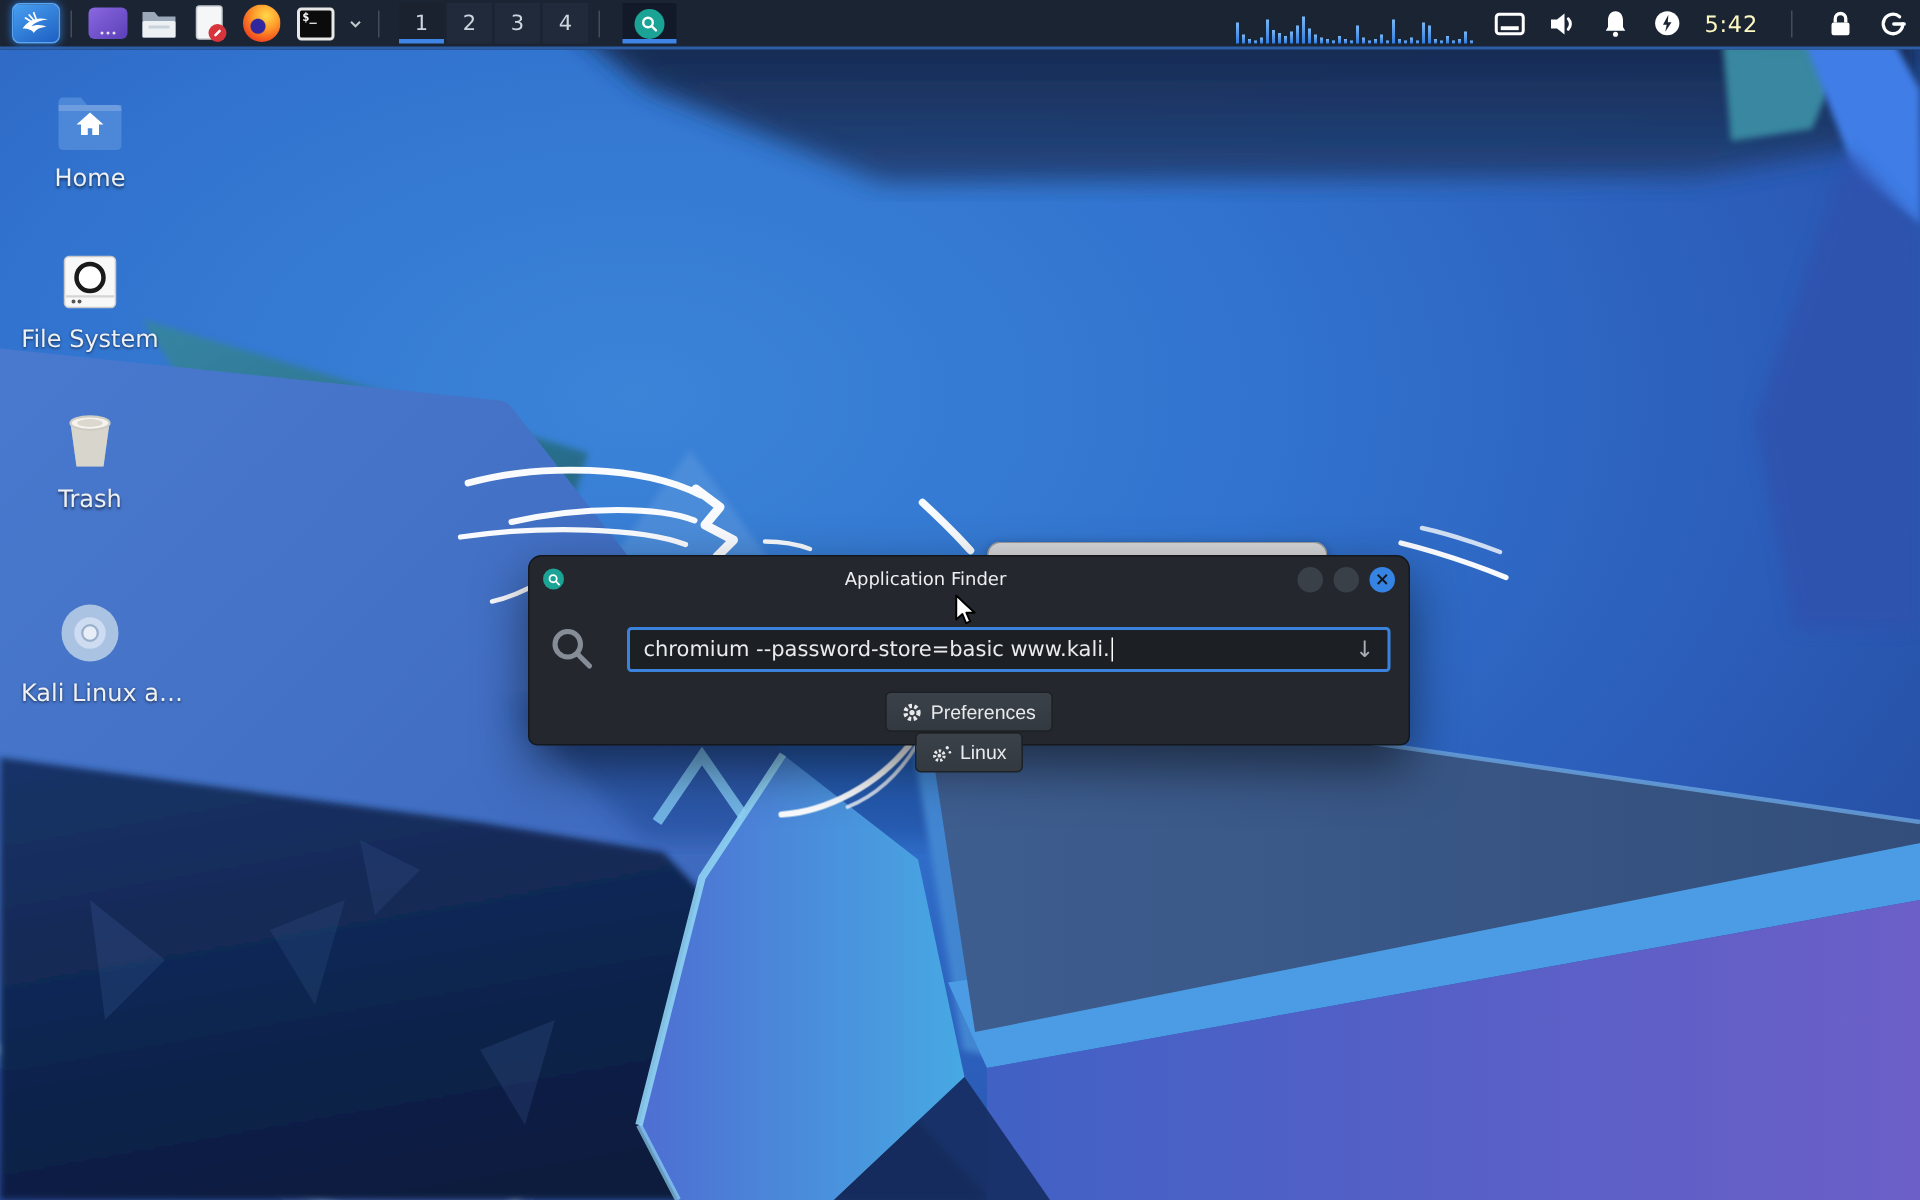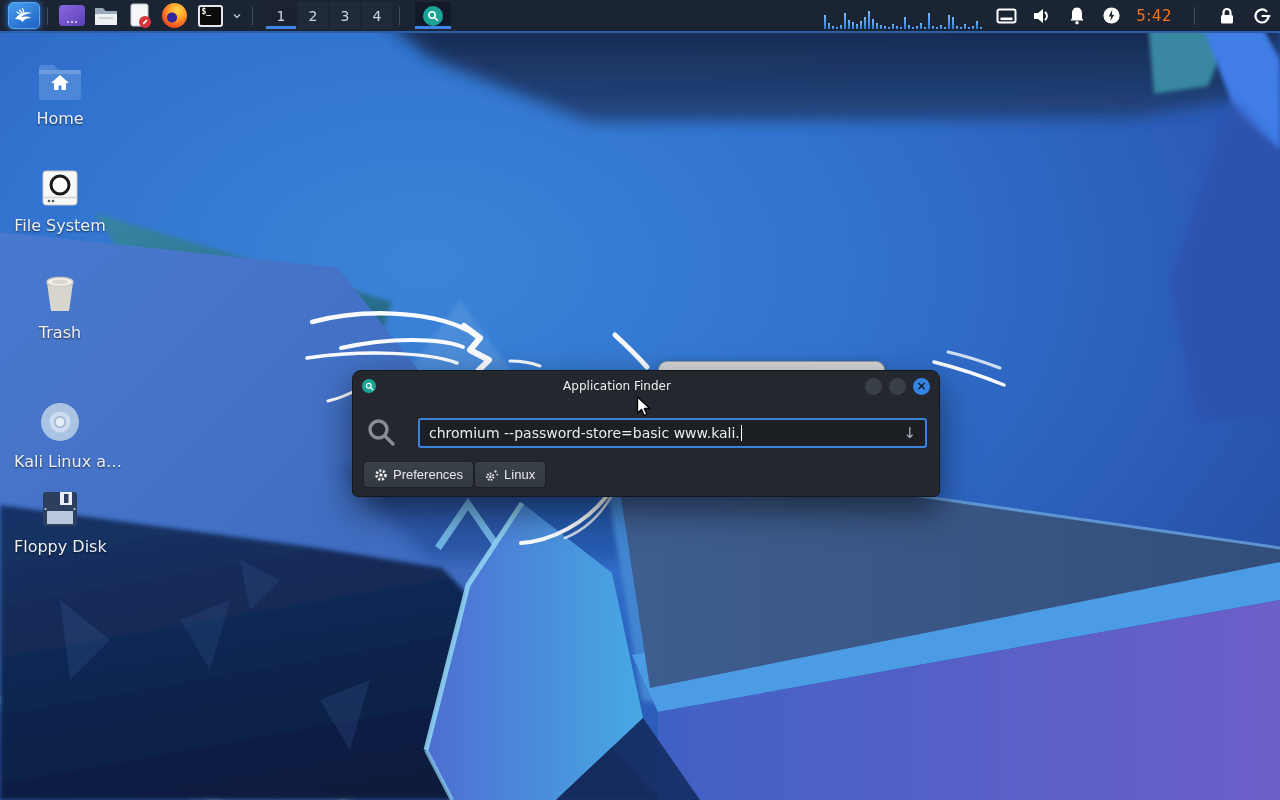--- a/index.html
+++ b/index.html
@@ -46,21 +46,21 @@
   .task-tile::after { content:""; position:absolute; left:0; right:0; bottom:0;
                       height:3px; background:#3f85e8; }
   .teal-badge { border-radius:50%; background:#1ba496; display:flex;
                 align-items:center; justify-content:center; }
   #panel .spacer { flex:1; }
   #cpu-graph { width:160px; height:26px; display:flex; align-items:flex-end; gap:2px;
                margin-right:12px; }
   #cpu-graph i { width:2px; background:linear-gradient(180deg,#7ab6f2,#2f7ce0); flex:none; }
   .tray { display:flex; align-items:center; gap:15px; }
   .tray svg { display:block; }
-  #clock { color:#f97316; font-size:15px; letter-spacing:.5px; }
+  #clock { color:#fef9c3; font-size:15px; letter-spacing:.5px; }
 
   
   .dicon { position:absolute; left:14px; width:92px; z-index:2; text-align:center; }
   .dicon .glyph { height:46px; display:flex; align-items:flex-end; justify-content:center; }
   .dicon .lbl { margin-top:9px; color:#eef1f4; font-size:16px;
                 text-shadow:0 1px 2px rgba(0,0,0,.65); white-space:nowrap; }
 
   
   #bg-window { position:absolute; left:658px; top:361px; width:227px; height:16px; z-index:3;
                background:#d4d5d6; border:1px solid #97999c; border-bottom:none;
@@ -76,22 +76,22 @@
             flex:none; display:flex; align-items:center; justify-content:center; }
   .winbtn.close { background:#3584e4; color:#14171c; font-size:12px; font-weight:bold;
                   line-height:1; }
   #finder .row1 { display:flex; align-items:center; padding:0 12px 0 13px; margin-top:16px; }
   .big-mag { margin-right:21px; flex:none; }
   .entry { flex:1; height:30px; background:#1c2024; border:2px solid #3b82dc; border-radius:3px;
            display:flex; align-items:center; padding:0 9px; color:#e9ebee; font-size:14px;
            white-space:nowrap; overflow:hidden; }
   .caret { display:inline-block; width:1.5px; height:16px; background:#fff; margin-left:1px; }
   .entry .drop { margin-left:auto; color:#a9afb7; font-size:15px; padding-left:8px; }
-  #finder .row2 { display:flex; align-items:center; justify-content:flex-start;
-                  padding:0 10px; margin-top:13px; }
+  #finder .row2 { display:flex; align-items:center; justify-content:center;
+                  padding:0 10px; margin-top:13px;flex-direction:column; }
   .gbtn { height:27px; display:inline-flex; align-items:center; gap:5px; padding:0 10px;
           background:linear-gradient(#3b4148,#333940); border:1px solid #1d2024;
           border-radius:4px; color:#e8eaec; font-size:13px; }
   .gbtn svg { flex:none; }
 
   
   #cursor { position:absolute; left:636px; top:396px; z-index:30; }
 </style>
 </head>
 <body>
@@ -235,33 +235,20 @@
     <div class="glyph">
       <svg width="42" height="42" viewBox="0 0 42 42">
         <circle cx="21" cy="21" r="19" fill="#b6cce6" opacity="0.9"></circle>
         <circle cx="21" cy="21" r="10.5" fill="#cddcf0"></circle>
         <circle cx="21" cy="21" r="5.2" fill="#e8eef8" stroke="#9ab0cc" stroke-width="1.5"></circle>
       </svg>
     </div>
     <div class="lbl">Kali Linux a…</div>
   </div>
 
-  <div class="dicon" style="top:482px">
-    <div class="glyph">
-      <svg width="38" height="38" viewBox="0 0 38 38">
-        <rect x="2" y="2" width="34" height="34" rx="2.5" fill="#2d3f5e"></rect>
-        <rect x="19" y="2" width="12" height="13" fill="#ecf0f4"></rect>
-        <rect x="23" y="4" width="4.5" height="9" fill="#2d3f5e"></rect>
-        <rect x="6" y="21" width="26" height="13" fill="#b9c8dc"></rect>
-        <circle cx="4.5" cy="19" r="0.9" fill="#dfe6ee"></circle>
-          <circle cx="33.5" cy="19" r="0.9" fill="#dfe6ee"></circle>
-      </svg>
-    </div>
-    <div class="lbl">Floppy Disk</div>
-  </div>
 
   <div id="bg-window"></div>
 
   <div id="finder">
     <div class="titlebar">
       <span class="teal-badge" style="width:14px;height:14px">
         <svg width="9" height="9" viewBox="0 0 12 12">
             <circle cx="5" cy="5" r="3.2" fill="none" stroke="#fff" stroke-width="1.6"></circle>
             <line x1="7.5" y1="7.5" x2="10.3" y2="10.3" stroke="#fff" stroke-width="1.6" stroke-linecap="round"></line>
           </svg>

